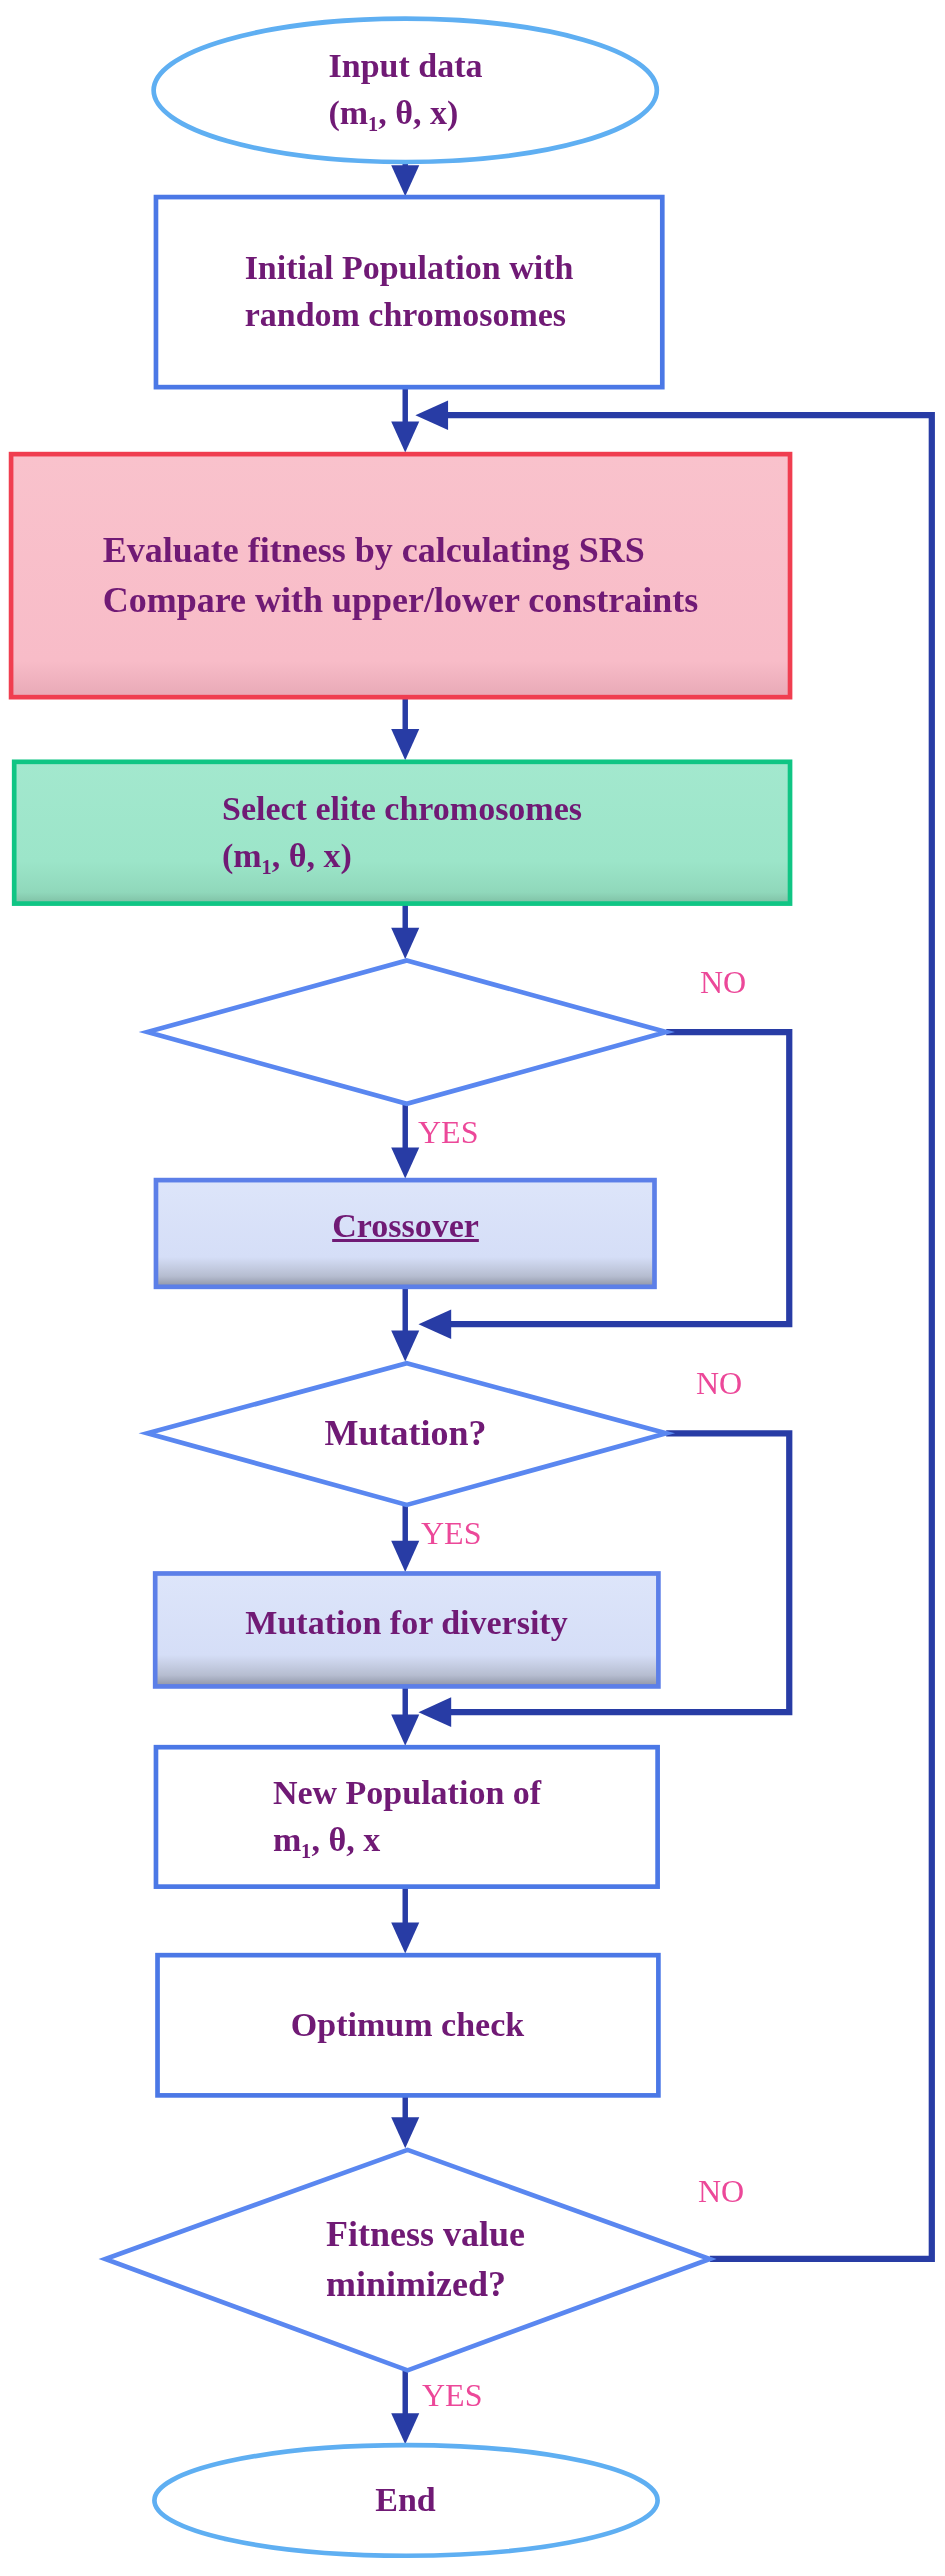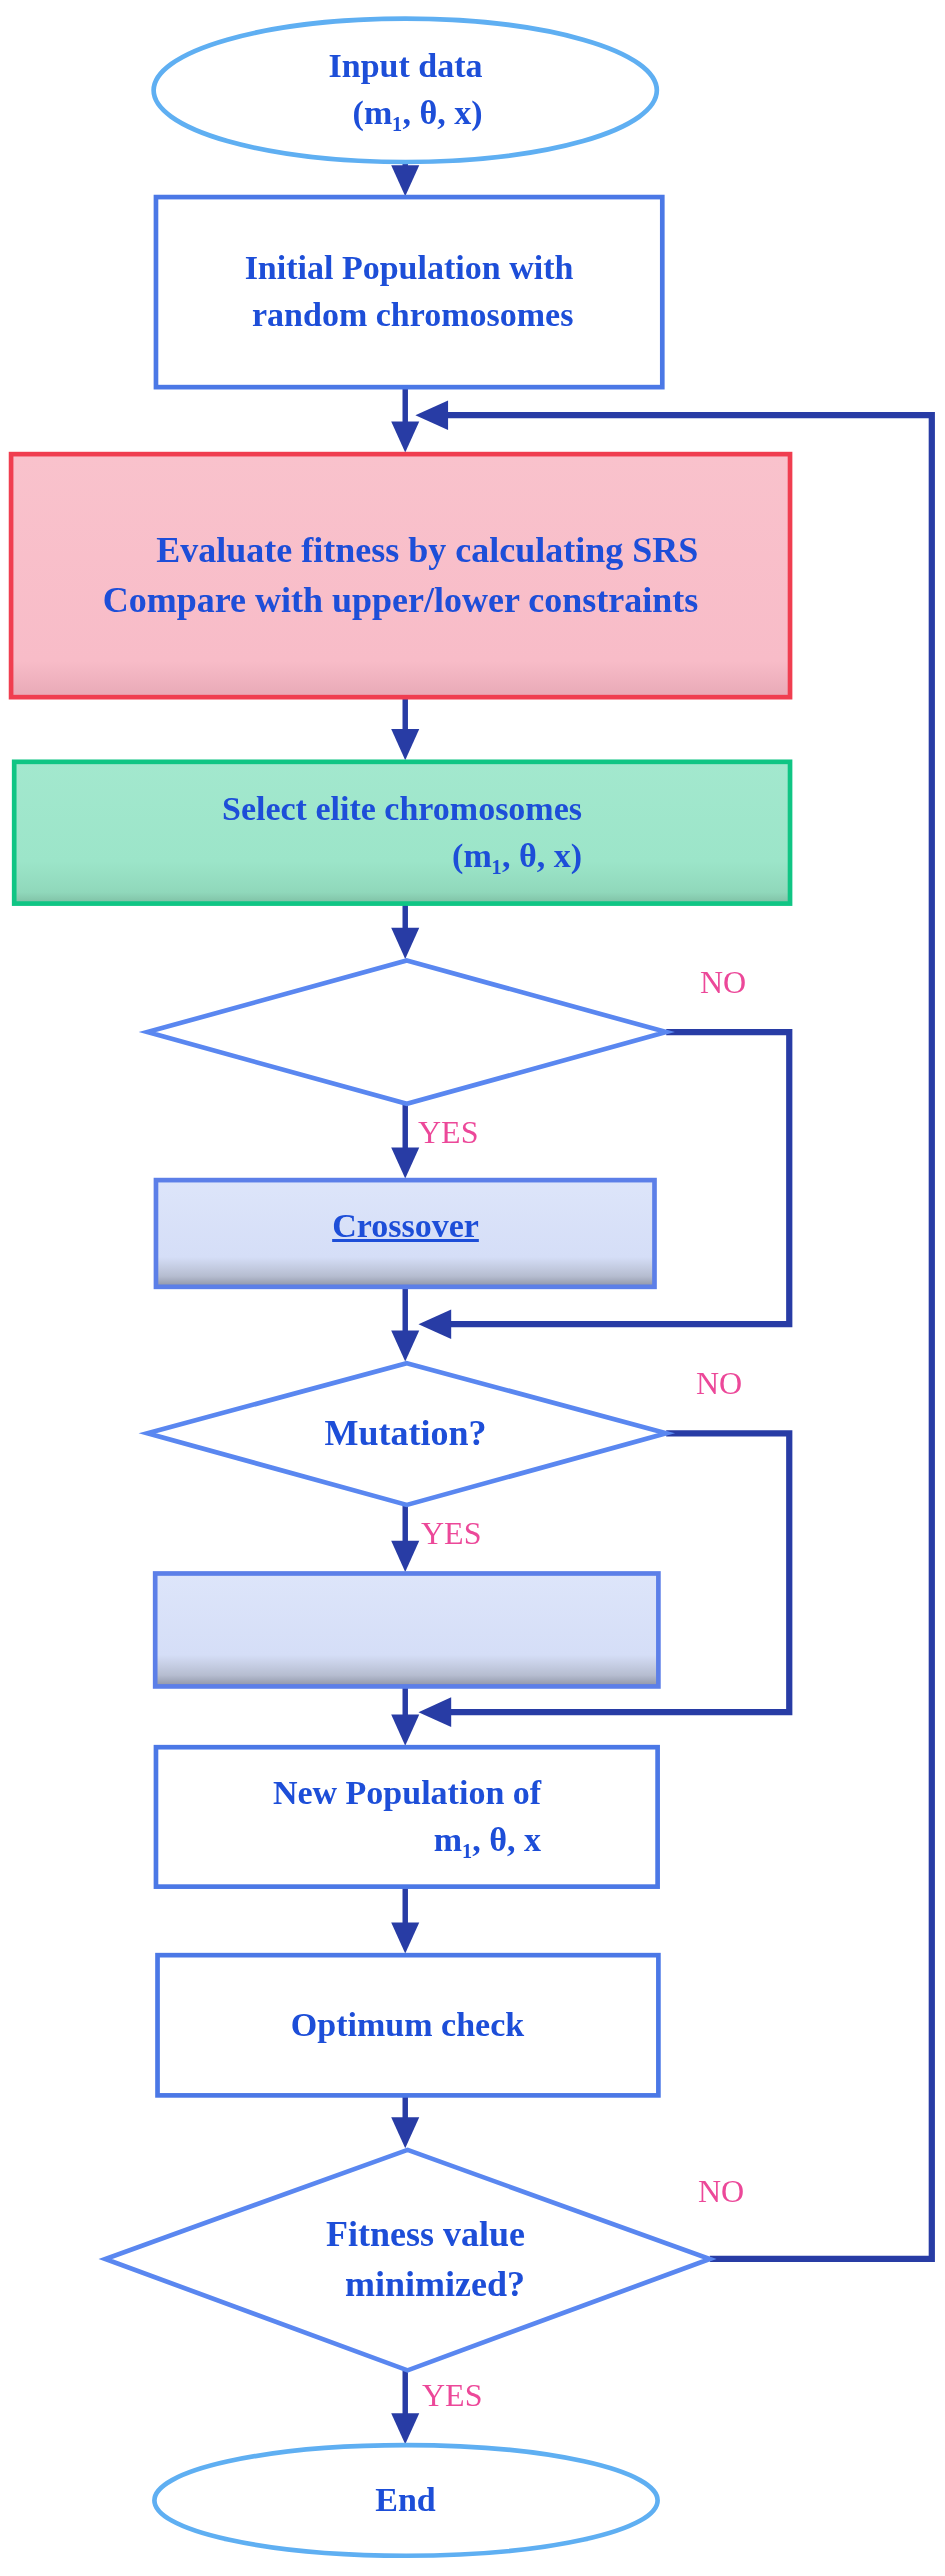--- a/index.html
+++ b/index.html
@@ -7,24 +7,24 @@
     position:relative;
     width:946px;height:2576px;
     background:#ffffff;
     font-family:"Liberation Serif","DejaVu Serif",serif;
     overflow:hidden;
   }
   #flow-svg{position:absolute;left:0;top:0;}
   .node-label{
     position:absolute;
     display:flex;align-items:center;justify-content:center;
-    text-align:right;
+    text-align:left;
     white-space:pre-line;
     font-weight:bold;
-    color:#1d4ed8;
+    color:#701a75;
     line-height:1.38;
     pointer-events:none;
   }
   .fs44{font-size:34px;}
   .fs46{font-size:36px;}
   .edge-label{
     position:absolute;
     font-size:32px;
     font-weight:400;
     color:#ec4899;
@@ -128,20 +128,21 @@
 Compare with upper/lower constraints</div>
 
   <div class="node-label fs44" style="left:14px;top:762px;width:776px;height:142px;">Select elite chromosomes
 (m₁, θ, x)</div>
 
 
   <div class="node-label fs44" style="left:156px;top:1176px;width:499px;height:101px;text-decoration:underline;">Crossover</div>
 
   <div class="node-label fs46" style="left:195px;top:1363px;width:421px;height:142px;">Mutation?</div>
 
+  <div class="node-label fs44" style="left:155px;top:1570px;width:503px;height:107px;">Mutation for diversity</div>
 
   <div class="node-label fs44" style="left:156px;top:1747px;width:502px;height:139px;">New  Population of
 m₁, θ, x</div>
 
   <div class="node-label fs44" style="left:157px;top:1955px;width:501px;height:140px;">Optimum check</div>
 
   <div class="node-label fs46" style="left:192px;top:2150px;width:467px;height:220px;">Fitness value
 minimized?</div>
 
   <div class="node-label fs44" style="left:153px;top:2446px;width:505px;height:109px;">End</div>

